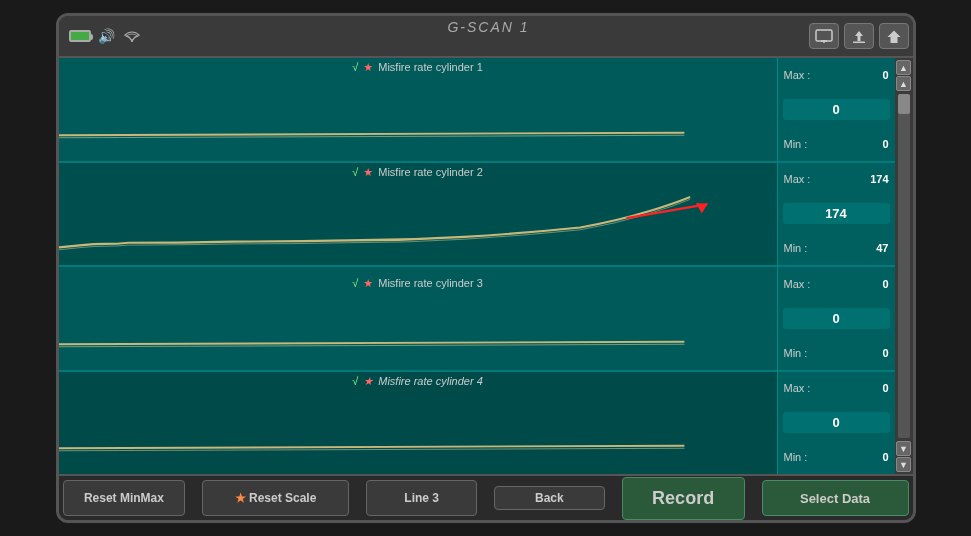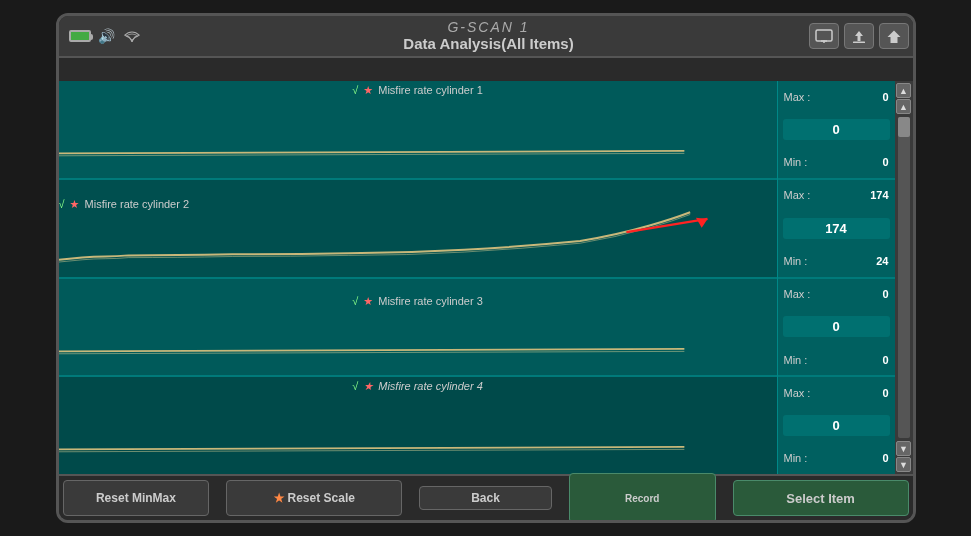--- a/index.html
+++ b/index.html
@@ -36,21 +36,20 @@
         <div style="position:absolute;right:-4px;top:2px;width:3px;height:6px;background:#aaa;border-radius:0 2px 2px 0;"></div>
       </div>
       <span style="color:#ccc;font-size:14px;">🔊</span>
       <svg width="16" height="14" viewBox="0 0 20 16">
         <path d="M10 14 L14 9 Q17 9 19 7 Q15 3 10 3 Q5 3 1 7 Q3 9 6 9 Z" fill="none" stroke="#aaa" stroke-width="1.5"></path>
         <path d="M10 14 L13 10 Q15 10 17 8 Q14 5.5 10 5.5 Q6 5.5 3 8 Q5 10 7 10 Z" fill="none" stroke="#aaa" stroke-width="1"></path>
         <circle cx="10" cy="14" r="1.5" fill="#aaa"></circle>
       </svg>
     </div>
     <div style="color:#aaa;font-size:14px;font-style:italic;letter-spacing:2px;position:absolute;left:50%;transform:translateX(-50%);top:3px;">G-SCAN 1</div>
-    <div style="color:#ccc;font-size:15px;font-weight:bold;position:absolute;left:50%;transform:translateX(-50%);bottom:4px;">Data Analysis(All Items)</div>
     <div style="display:flex;gap:5px;">
       <div style="width:30px;height:26px;background:#555;border:1px solid #777;border-radius:4px;display:flex;align-items:center;justify-content:center;cursor:pointer;">
         <svg width="18" height="15" viewBox="0 0 18 15" fill="none" stroke="#ccc" stroke-width="1.5">
           <rect x="1" y="1" width="16" height="11" rx="1.5"></rect>
           <line x1="6" y1="12" x2="12" y2="12"></line>
           <line x1="9" y1="11.5" x2="9" y2="14"></line>
         </svg>
       </div>
       <div style="width:30px;height:26px;background:#555;border:1px solid #777;border-radius:4px;display:flex;align-items:center;justify-content:center;cursor:pointer;">
         <svg width="16" height="15" viewBox="0 0 16 15" fill="#ccc">
@@ -59,55 +58,55 @@
         </svg>
       </div>
       <div style="width:30px;height:26px;background:#555;border:1px solid #777;border-radius:4px;display:flex;align-items:center;justify-content:center;cursor:pointer;">
         <svg width="16" height="15" viewBox="0 0 16 15" fill="#ccc">
           <path d="M8 1.5 L14.5 8 H11.5 V14 H4.5 V8 H1.5 Z"></path>
         </svg>
       </div>
     </div>
   </div>
 
-  <div style="position:absolute;top:42px;left:0;right:0;bottom:46px;display:flex;margin-top:23px;">
+  <div style="position:absolute;top:42px;left:0;right:0;bottom:46px;display:flex;">
 
     <div style="flex:1;display:flex;flex-direction:column;background:#005a5a;position:relative;">
 
       <div style="flex:1;border-bottom:2px solid #007a7a;position:relative;min-height:0;">
         <div style="color:#cccccc;font-size:11px;text-align:center;padding-top:3px;">
           <span style="color:#88ff88;">√</span>
           <span style="color:#ff6666;margin:0 2px;">★</span>
           
           Misfire rate cylinder 1
         </div>
         <svg style="position:absolute;bottom:0;left:0;width:100%;height:75%;" viewBox="0 0 620 60" preserveAspectRatio="none">
           <line x1="0" y1="40" x2="540" y2="38" stroke="#c8b87a" stroke-width="1.5"></line>
           <line x1="0" y1="42" x2="540" y2="40" stroke="#e8d89a" stroke-width="0.8" opacity="0.5"></line>
         </svg>
       </div>
 
       <div style="flex:1;border-bottom:2px solid #007a7a;position:relative;min-height:0;background:#004f4f;">
-        <div style="color:#cccccc;font-size:11px;text-align:left;padding-top:18px;">
+        <div style="color:#cccccc;font-size:11px;text-align:center;padding-top:3px;">
           <span style="color:#88ff88;">√</span>
           <span style="color:#ff6666;margin:0 2px;">★</span>
           Misfire rate cylinder 2
         </div>
         <svg style="position:absolute;bottom:0;left:0;width:100%;height:80%;" viewBox="0 0 620 70" preserveAspectRatio="none">
 
           <path d="M0 55 Q10 54 20 53 Q30 52 40 52 Q50 52 60 51 Q100 51 150 50 Q200 50 250 49 Q300 49 350 46 Q400 43 450 38 Q480 33 510 24 Q530 18 545 12" stroke="#c8b87a" stroke-width="1.8" fill="none"></path>
           <path d="M0 57 Q10 56 20 55 Q30 54 40 54 Q50 54 60 53 Q100 53 150 52 Q200 52 250 51 Q300 51 350 48 Q400 45 450 40 Q480 35 510 26 Q530 20 545 14" stroke="#e8d89a" stroke-width="0.8" fill="none" opacity="0.5"></path>
 
           <line x1="490" y1="30" x2="560" y2="18" stroke="#ff2222" stroke-width="2"></line>
           <polygon points="560,18 550,17 555,26" fill="#ff2222"></polygon>
         </svg>
       </div>
 
       <div style="flex:1;border-bottom:2px solid #007a7a;position:relative;min-height:0;">
-        <div style="color:#cccccc;font-size:11px;text-align:center;padding-top:16px;">
+        <div style="color:#cccccc;font-size:11px;text-align:center;padding-top:10px;">
           <span style="color:#88ff88;">√</span>
           <span style="color:#ff6666;margin:0 2px;">★</span>
           Misfire rate cylinder 3
         </div>
         <svg style="position:absolute;bottom:0;left:0;width:100%;height:75%;" viewBox="0 0 620 60" preserveAspectRatio="none">
           <line x1="0" y1="40" x2="540" y2="38" stroke="#c8b87a" stroke-width="1.5"></line>
           <line x1="0" y1="42" x2="540" y2="40" stroke="#e8d89a" stroke-width="0.8" opacity="0.5"></line>
         </svg>
       </div>
 
@@ -139,21 +138,21 @@
       </div>
 
       <div style="flex:1;display:flex;flex-direction:column;justify-content:space-around;border-bottom:2px solid #007a7a;padding:2px 0;">
         <div style="display:flex;justify-content:space-between;padding:1px 6px;">
           <span style="color:#ccc;font-size:11px;">Max :</span>
           <span style="color:#fff;font-size:11px;font-weight:bold;">174</span>
         </div>
         <div style="background:#007070;margin:2px 5px;border-radius:3px;text-align:center;padding:3px 0;color:#fff;font-size:13px;font-weight:bold;">174</div>
         <div style="display:flex;justify-content:space-between;padding:1px 6px;">
           <span style="color:#ccc;font-size:11px;">Min :</span>
-          <span style="color:#fff;font-size:11px;font-weight:bold;">24</span>
+          <span style="color:#fff;font-size:11px;font-weight:bold;">47</span>
         </div>
       </div>
 
       <div style="flex:1;display:flex;flex-direction:column;justify-content:space-around;border-bottom:2px solid #007a7a;padding:2px 0;">
         <div style="display:flex;justify-content:space-between;padding:1px 6px;">
           <span style="color:#ccc;font-size:11px;">Max :</span>
           <span style="color:#fff;font-size:11px;font-weight:bold;">0</span>
         </div>
         <div style="background:#007070;margin:2px 5px;border-radius:3px;text-align:center;padding:3px 0;color:#fff;font-size:13px;font-weight:bold;">0</div>
         <div style="display:flex;justify-content:space-between;padding:1px 6px;">
@@ -184,17 +183,18 @@
       <div style="width:15px;height:15px;background:#666;border:1px solid #888;border-radius:2px;display:flex;align-items:center;justify-content:center;cursor:pointer;color:#ddd;font-size:9px;">▼</div>
       <div style="width:15px;height:15px;background:#666;border:1px solid #888;border-radius:2px;display:flex;align-items:center;justify-content:center;cursor:pointer;color:#ddd;font-size:9px;">▼</div>
     </div>
   </div>
 
   <div style="position:absolute;bottom:0;left:0;right:0;height:46px;background:#2a2a2a;border-top:2px solid #555;display:flex;align-items:center;padding:16px 4px;gap:17px;">
     <div style="flex:1;height:36px;background:#3a3a3a;border:1px solid #666;border-radius:4px;color:#ccc;font-size:12px;font-weight:bold;display:flex;align-items:center;justify-content:center;cursor:pointer;">Reset MinMax</div>
     <div style="flex:1.2;height:36px;background:#3a3a3a;border:1px solid #666;border-radius:4px;color:#ccc;font-size:12px;font-weight:bold;display:flex;align-items:center;justify-content:center;cursor:pointer;gap:3px;">
       <span style="color:#ff8844;">★</span>Reset Scale
     </div>
+    <div style="flex:0.9;height:36px;background:#3a3a3a;border:1px solid #666;border-radius:4px;color:#ccc;font-size:12px;font-weight:bold;display:flex;align-items:center;justify-content:center;cursor:pointer;">Line 3</div>
     <div style="flex:0.9;height:24px;background:#3a3a3a;border:1px solid #666;border-radius:4px;color:#ccc;font-size:12px;font-weight:bold;display:flex;align-items:center;justify-content:center;cursor:pointer;">Back</div>
-    <div style="flex:1;height:50px;background:#2a5a3a;border:1px solid #4a8a6a;border-radius:4px;color:#ccc;font-size:10px;font-weight:bold;display:flex;align-items:center;justify-content:center;cursor:pointer;">Record</div>
-    <div style="flex:1.2;height:36px;background:#2a5a3a;border:1px solid #4a8a6a;border-radius:4px;color:#ccc;font-size:13px;font-weight:bold;display:flex;align-items:center;justify-content:center;cursor:pointer;">Select Item</div>
+    <div style="flex:1;height:43px;background:#2a5a3a;border:1px solid #4a8a6a;border-radius:4px;color:#ccc;font-size:18px;font-weight:bold;display:flex;align-items:center;justify-content:center;cursor:pointer;">Record</div>
+    <div style="flex:1.2;height:36px;background:#2a5a3a;border:1px solid #4a8a6a;border-radius:4px;color:#ccc;font-size:13px;font-weight:bold;display:flex;align-items:center;justify-content:center;cursor:pointer;">Select Data</div>
   </div>
 </div>
 
 </body></html>

